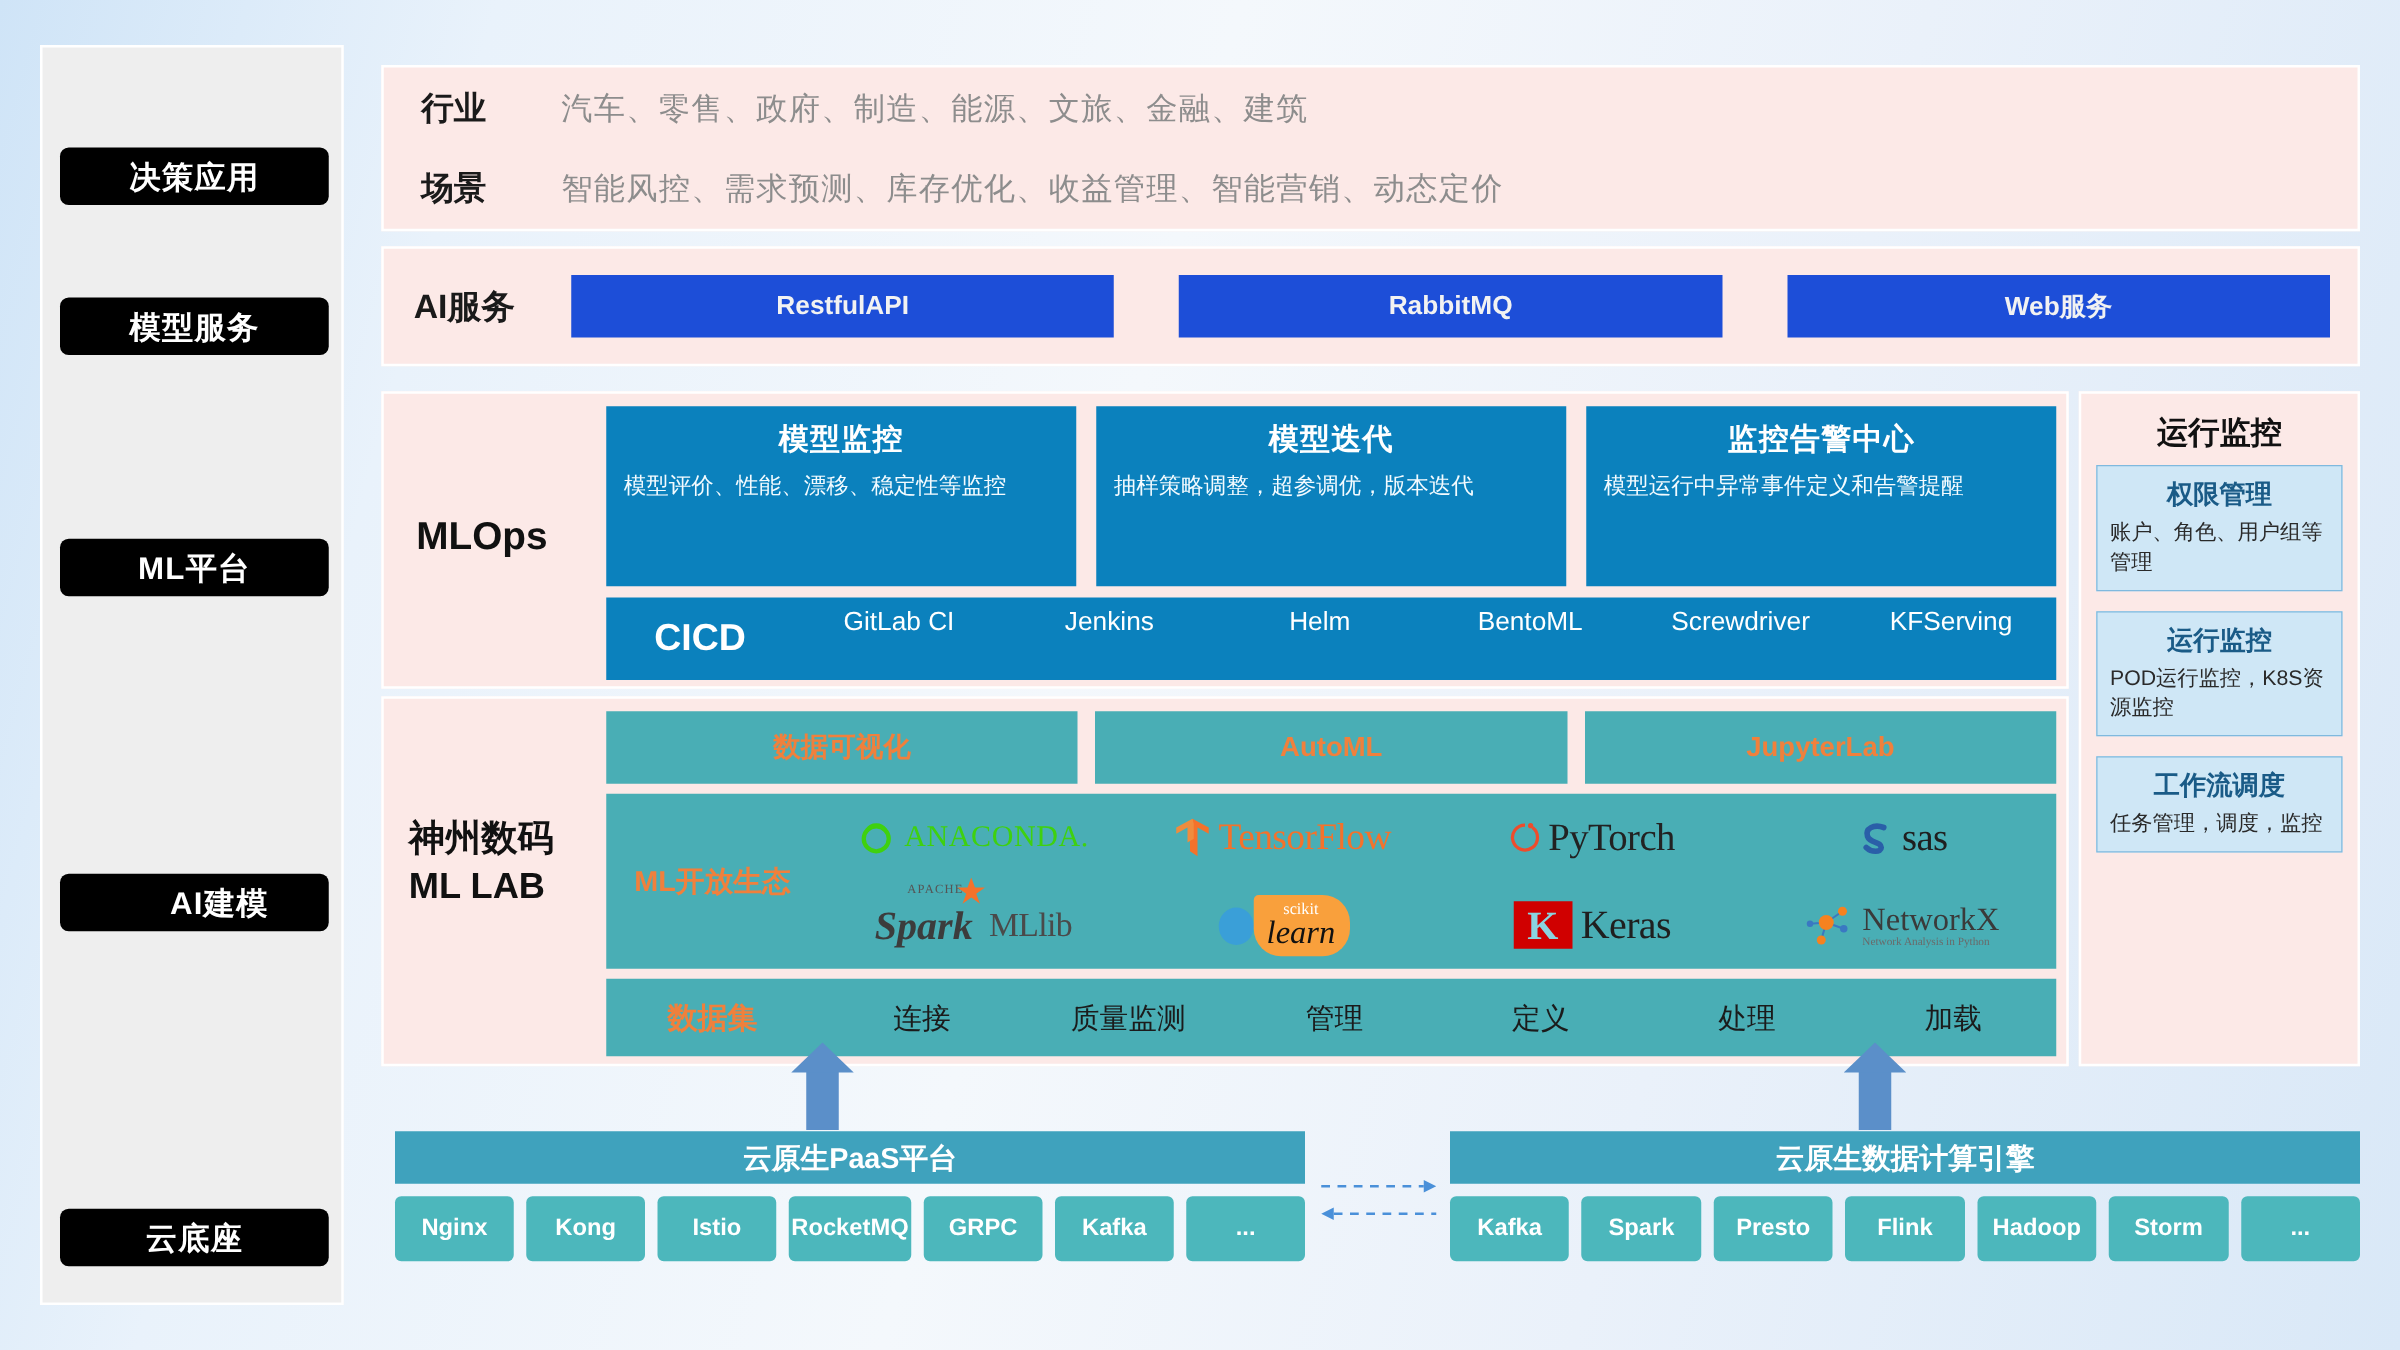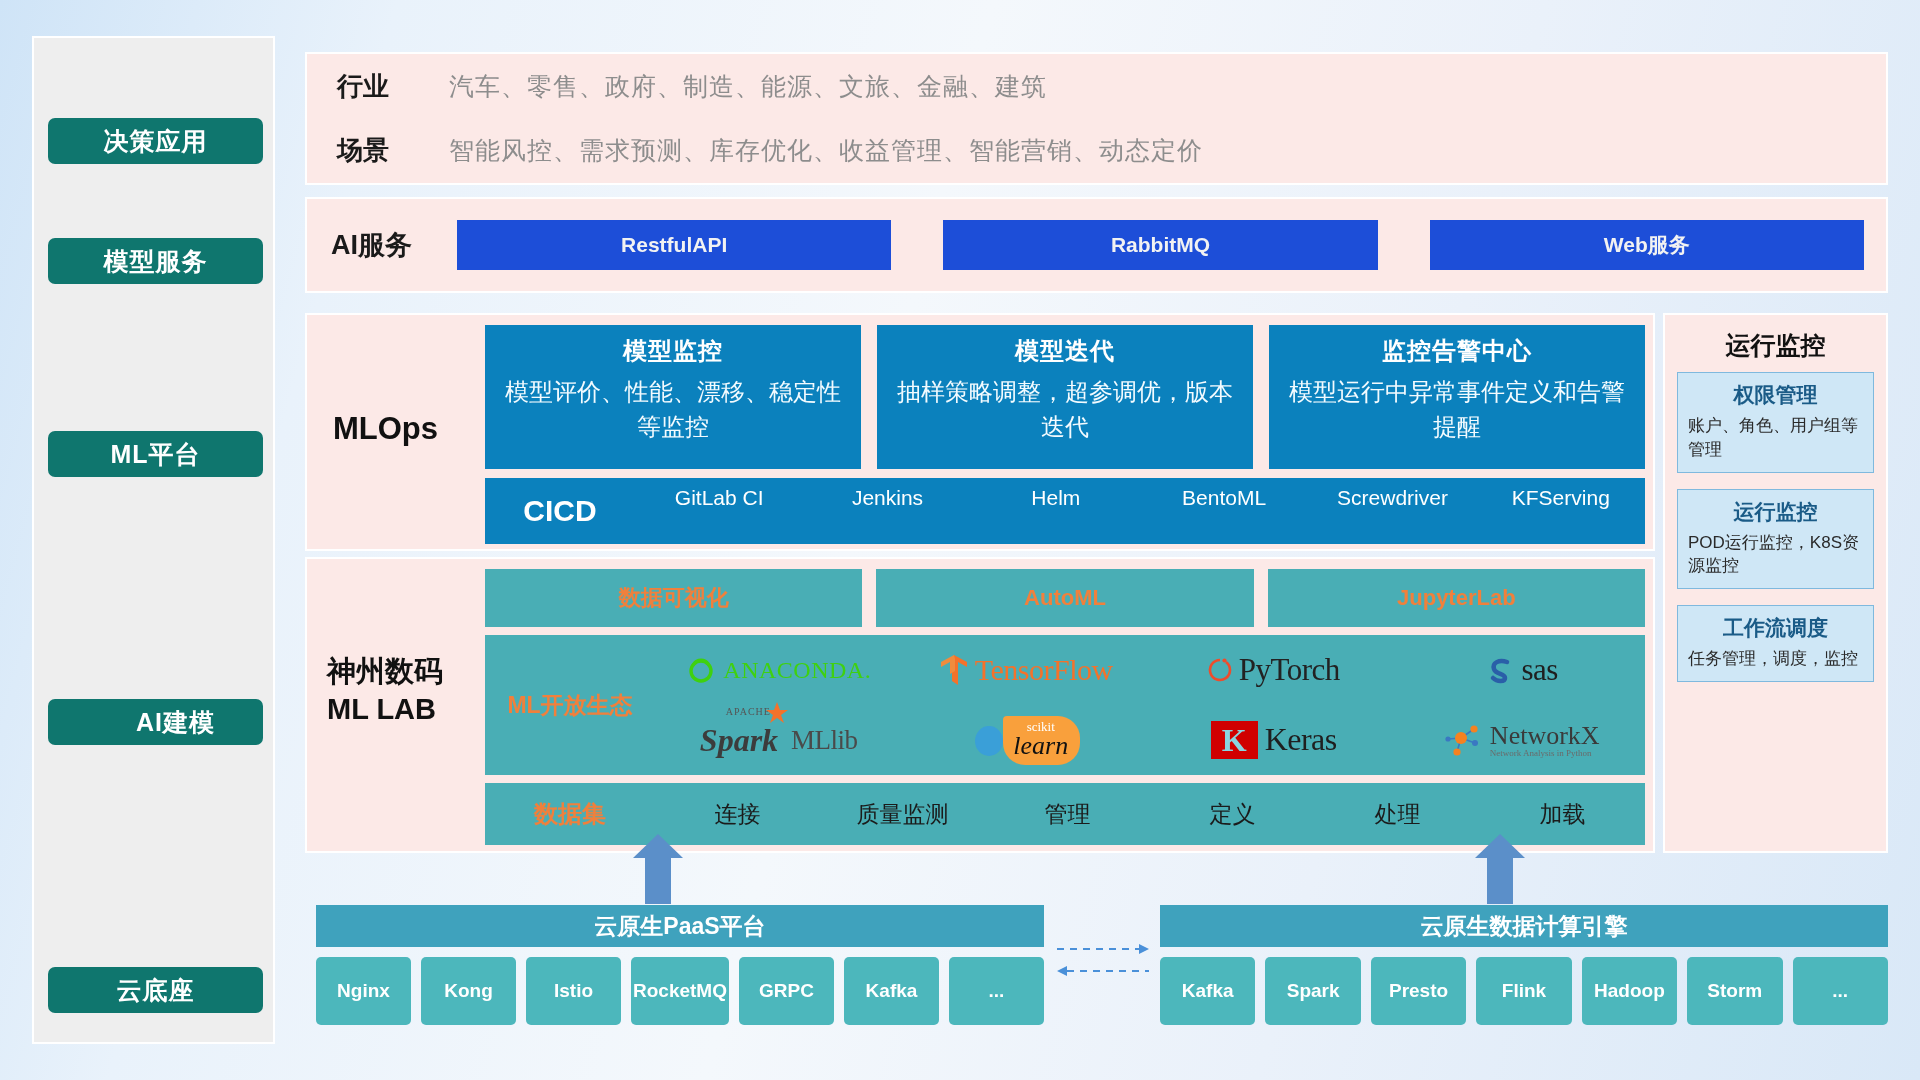--- a/index.html
+++ b/index.html
@@ -15,21 +15,21 @@
 
   
   #stage-rail {
     position: absolute; left: 32px; top: 36px;
     width: 243px; height: 1008px;
     background: #eeeeee;
     border: 2px solid #ffffff;
   }
   .stage-chip {
     position: absolute; left: 14px; width: 215px; height: 46px;
-    background: #0f766e; border-radius: 7px;
+    background: #000000; border-radius: 7px;
     color: #fff; font-size: 25px; font-weight: bold;
     display: flex; align-items: center; justify-content: center;
     letter-spacing: 1px;
   }
   .stage-chip.s0 { top: 80px; }
   .stage-chip.s1 { top: 200px; }
   .stage-chip.s2 { top: 393px; }
   .stage-chip.s3 { top: 661px; padding-left: 40px; }
   .stage-chip.s4 { top: 929px; }
 
@@ -74,21 +74,21 @@
     display: flex; gap: 16px;
   }
   .mlops-card {
     flex: 1; background: #0b81bd; color: #fff;
     padding: 10px 14px 14px 14px; height: 144px;
   }
   .mlops-card-title {
     text-align: center; font-size: 24px; font-weight: bold;
     margin-bottom: 8px; letter-spacing: 1px;
   }
-  .mlops-card-desc { font-size: 24px; line-height: 1.45; color: #f3fbff; text-align: center; }
+  .mlops-card-desc { font-size: 18px; line-height: 1.45; color: #f3fbff; }
 
   #cicd-bar {
     position: absolute; left: 178px; top: 163px; right: 8px; height: 66px;
     background: #0b81bd; display: flex; align-items: center;
   }
   #cicd-title {
     width: 150px; flex: 0 0 150px; text-align: center;
     font-size: 30px; font-weight: bold; color: #fff;
   }
   #cicd-items { flex: 1; display: flex; }
@@ -162,21 +162,21 @@
   .cloud-group { position: absolute; }
   #cloud-left  { left: 316px;  top: 905px; width: 728px; }
   #cloud-right { left: 1160px; top: 905px; width: 728px; }
   .cloud-head {
     height: 42px; background: #3fa2bd; color: #fff;
     font-size: 23px; font-weight: bold;
     display: flex; align-items: center; justify-content: center;
   }
   .cloud-chips { display: flex; gap: 10px; margin-top: 10px; }
   .cloud-chip {
-    flex: 1; height: 68px; background: #4cb7bc; color: #fff;
+    flex: 1; height: 52px; background: #4cb7bc; color: #fff;
     border-radius: 5px; font-size: 19px; font-weight: bold;
     display: flex; align-items: center; justify-content: center;
     text-align: center; line-height: 1.05; padding: 16px 2px;
   }
 
   .up-arrow { position: absolute; width: 0; height: 0; }
   #arrow-left  { left: 645px;  top: 856px; }
   #arrow-right { left: 1487px; top: 856px; }
   .arrow-shape {
     width: 26px; height: 48px; background: #5b8fc9;

